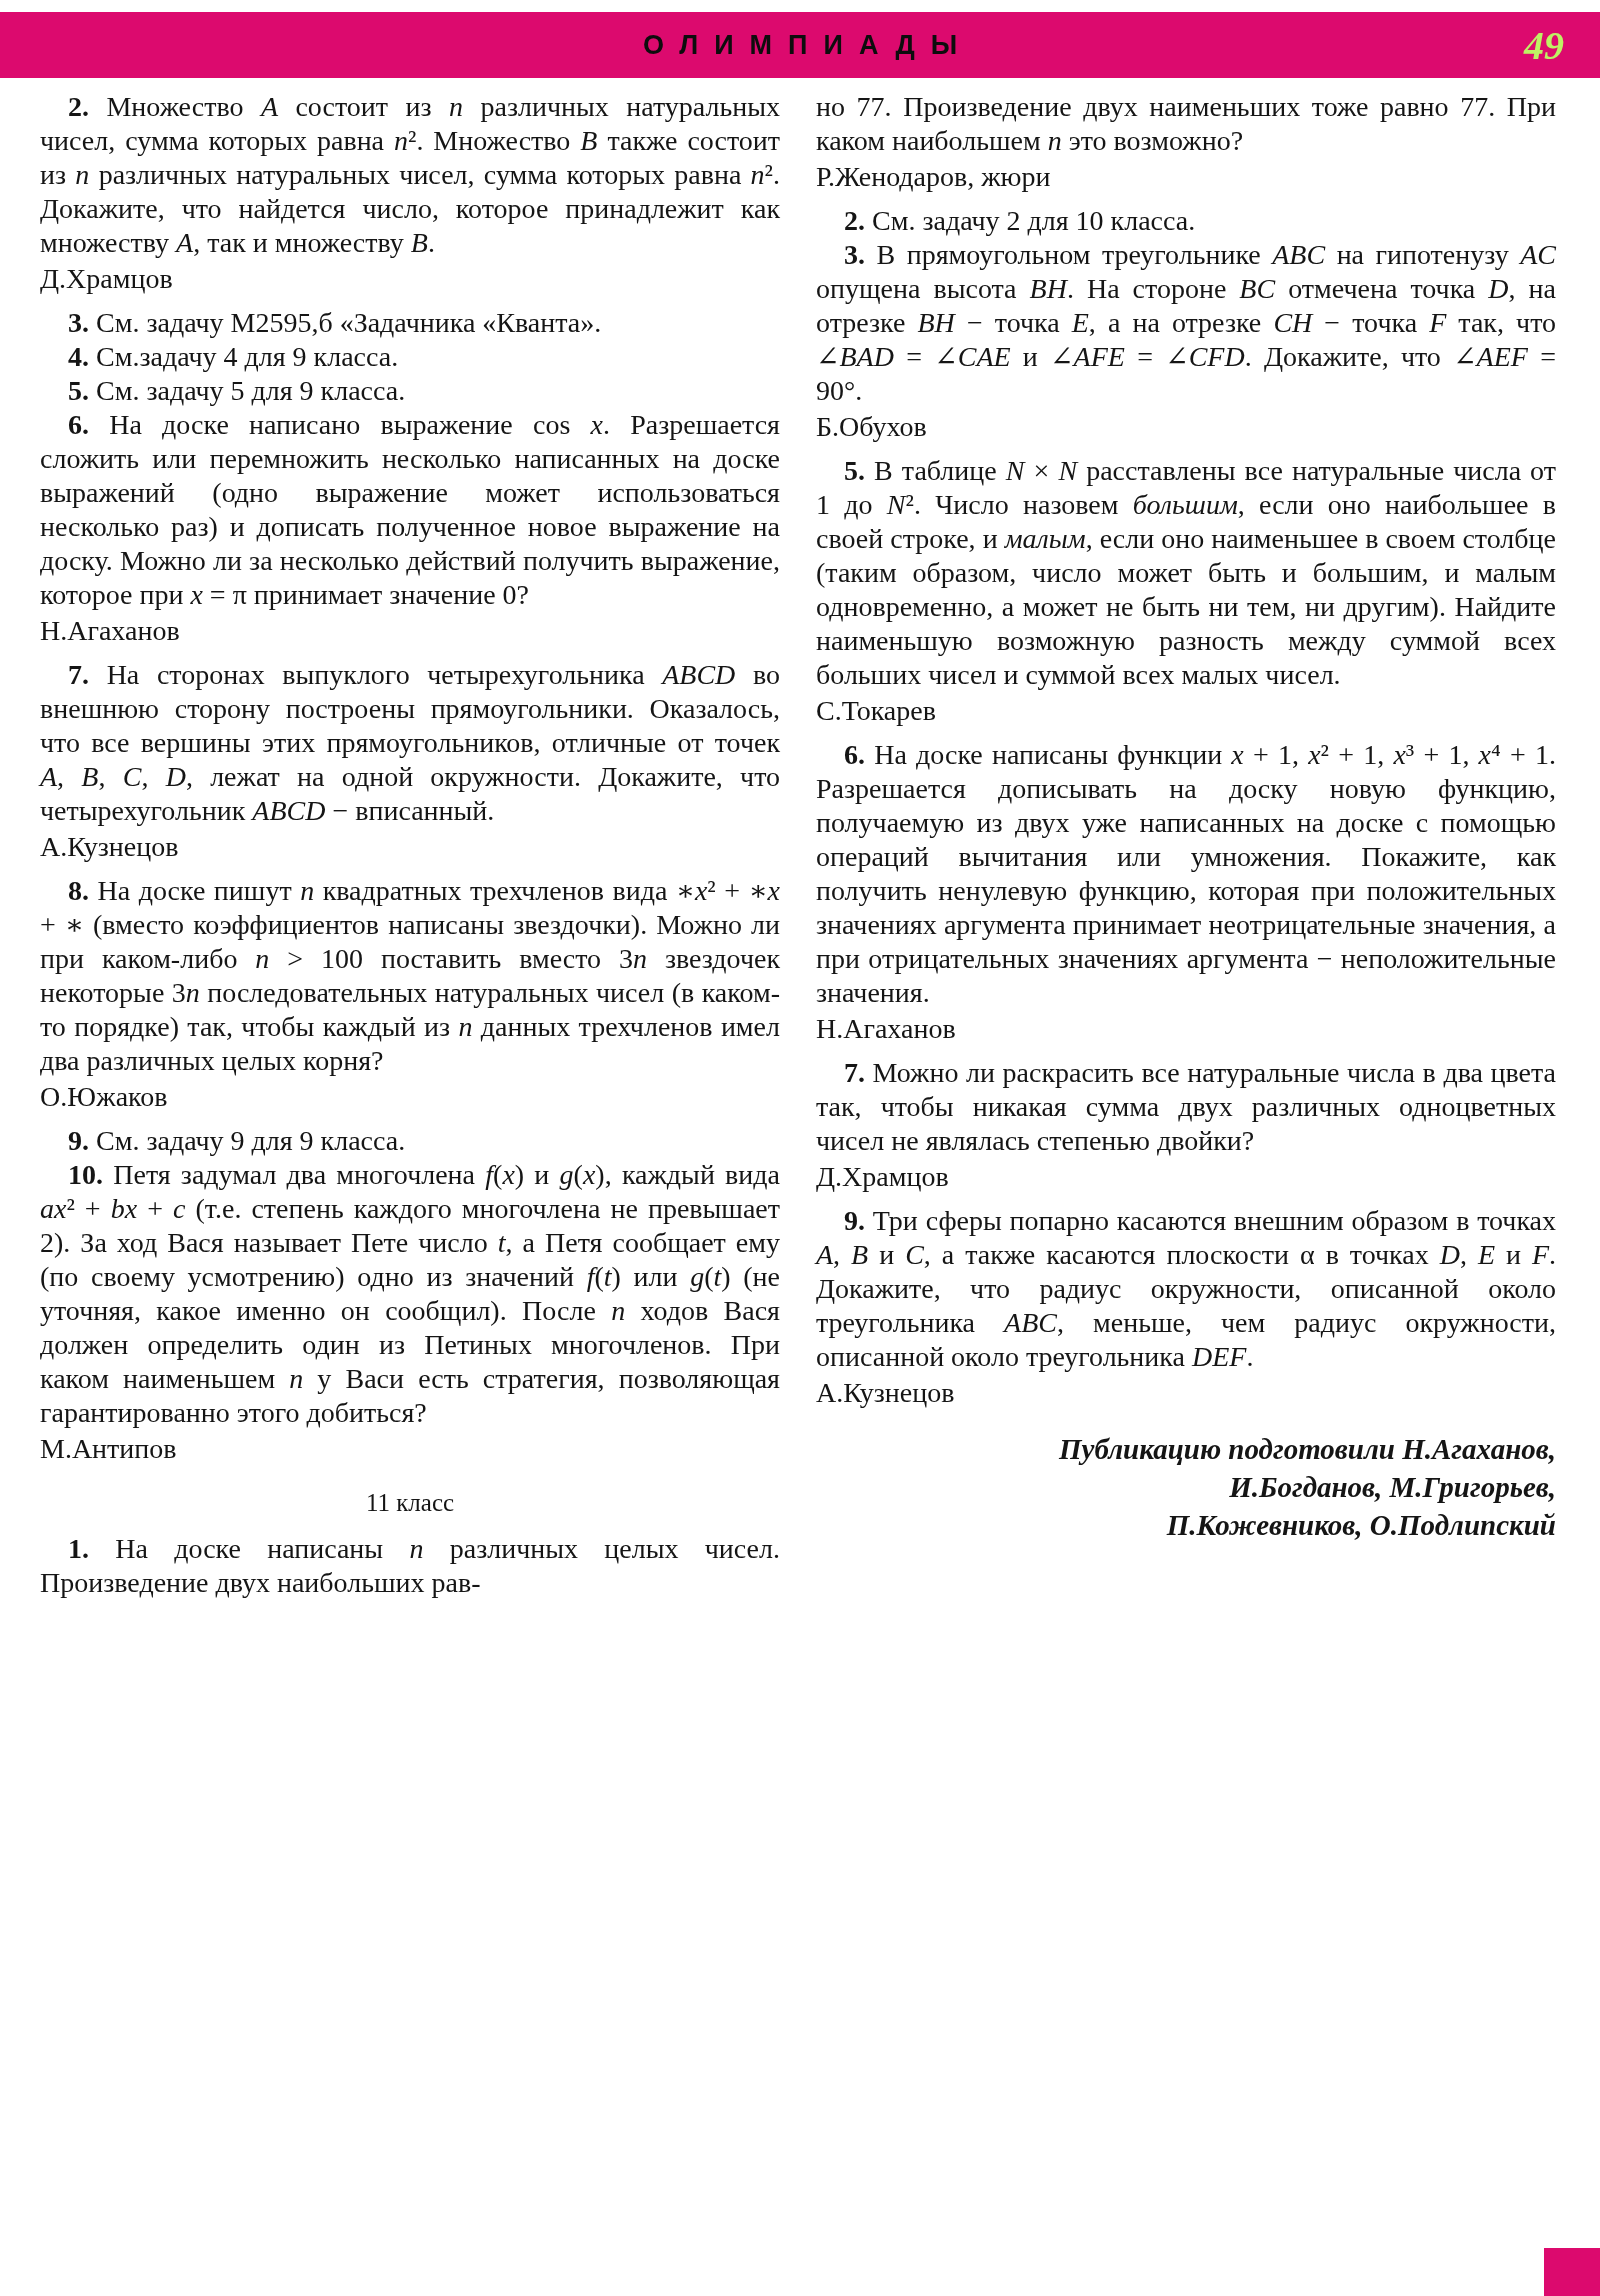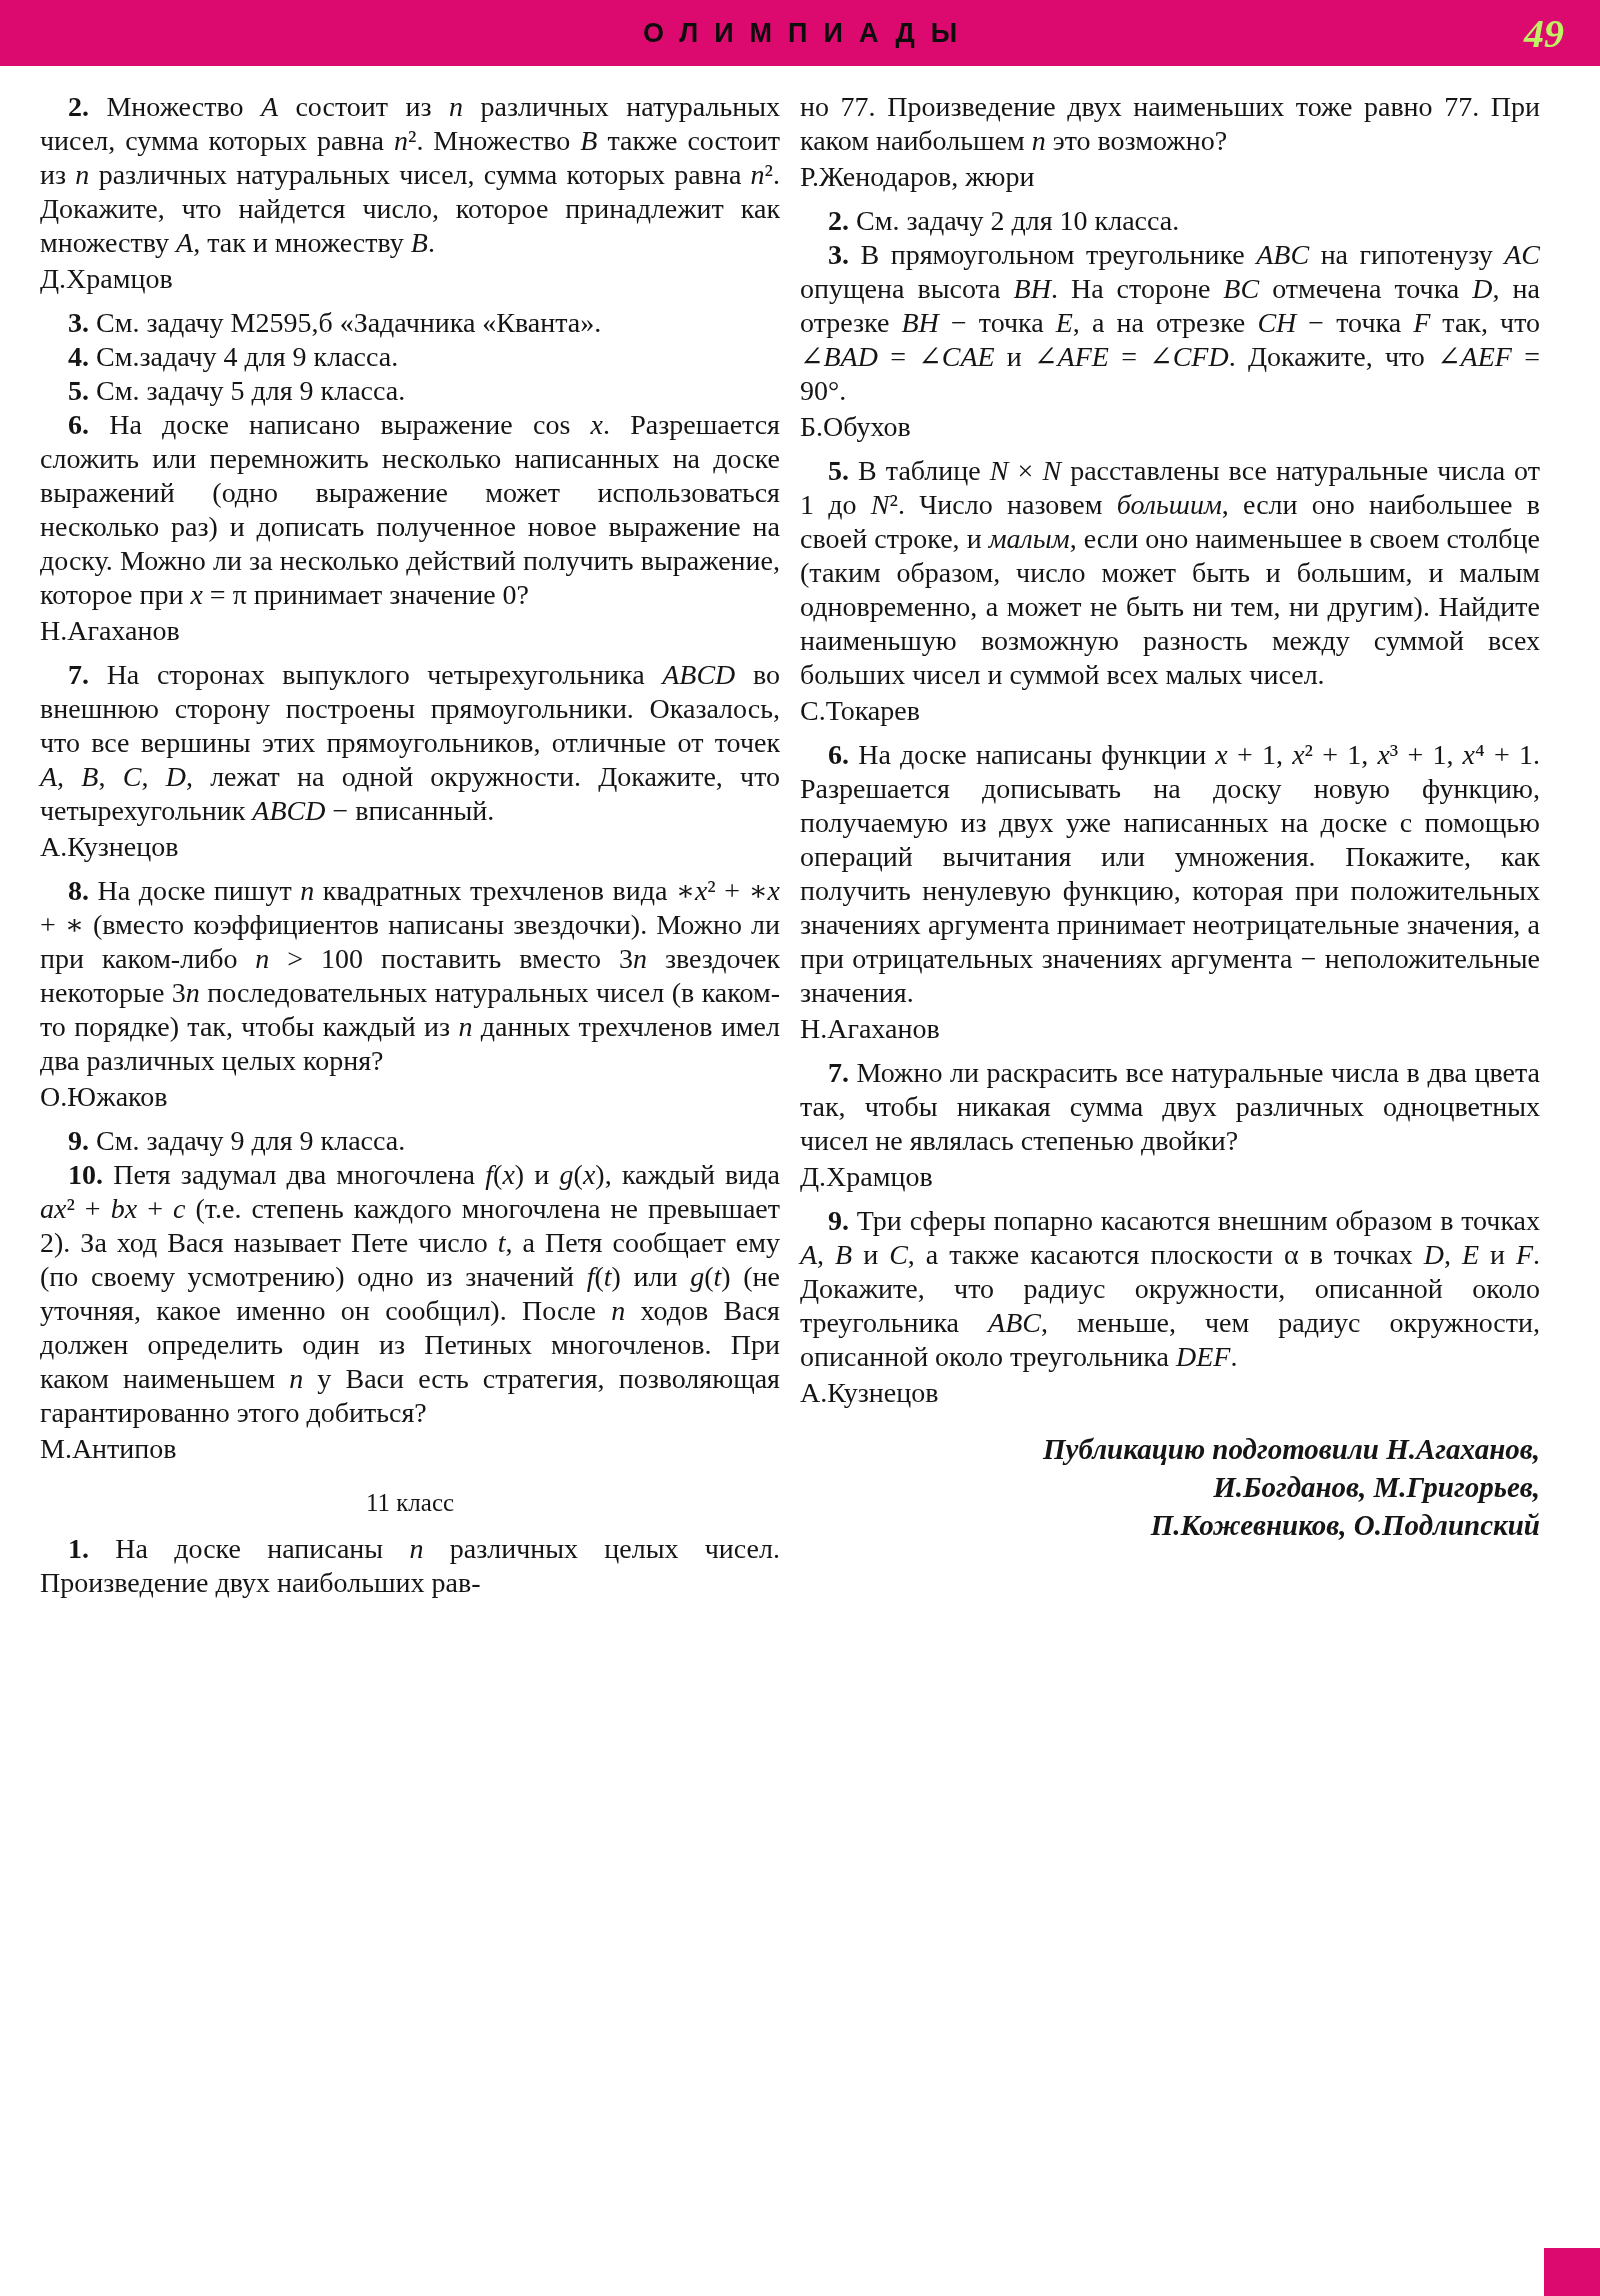--- a/index.html
+++ b/index.html
@@ -8,21 +8,21 @@
     position: relative;
     width: 1600px;
     height: 2296px;
     background: #ffffff;
     overflow: hidden;
     font-family: "Liberation Serif", "DejaVu Serif", "DejaVu Sans", serif;
     color: #151515;
   }
   .header-bar {
     position: absolute;
-    top: 0; left: 0;
+    top: 12px; left: 0;
     width: 100%;
     height: 66px;
     background: var(--accent, #dc0a6e);
     display: flex;
     align-items: center;
     justify-content: center;
   }
   .header-title {
     font-family: "Liberation Sans", "DejaVu Sans", sans-serif;
     font-weight: bold;
@@ -41,21 +41,21 @@
     font-weight: bold;
     font-size: 40px;
     color: #bef264;
   }
   .content {
     position: absolute;
     top: 66px; left: 0;
     width: 100%;
     padding: 24px 44px 0 40px;
     display: flex;
-    gap: 20px;
+    gap: 36px;
   }
   .column {
     width: 740px;
     text-align: justify;
     font-size: 28px;
     line-height: 34px;
   }
   p.problem { text-indent: 28px; }
   p.continuation { text-indent: 0; }
   p.author {

